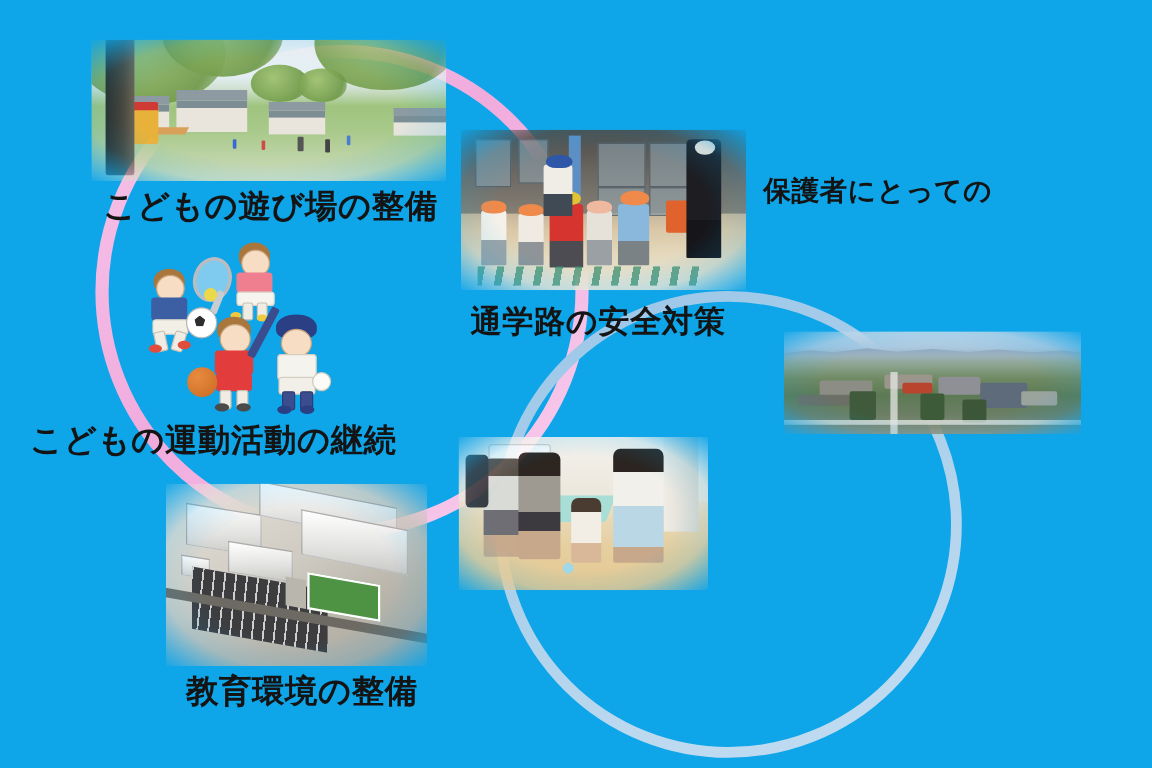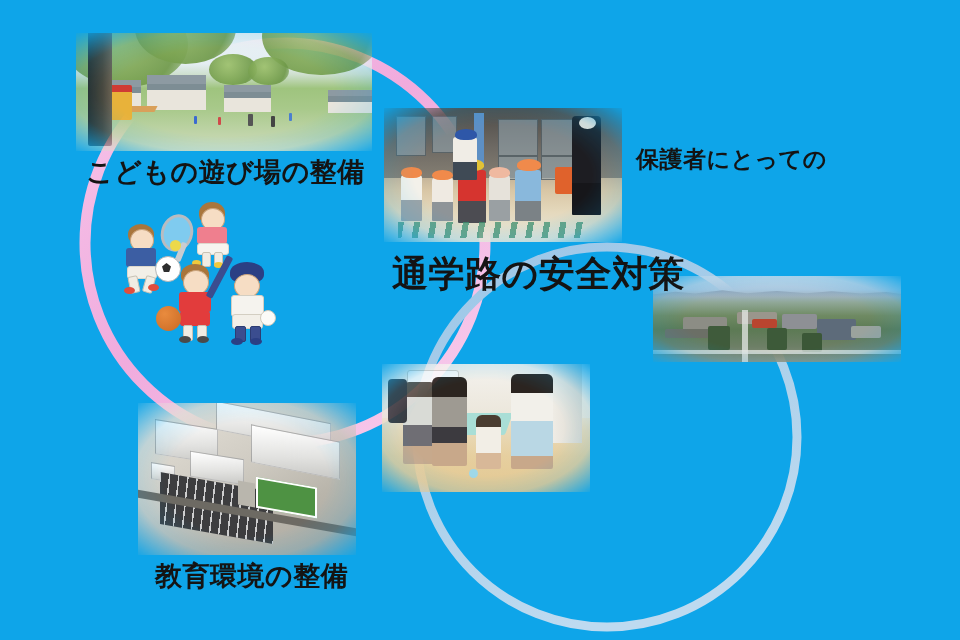--- a/index.html
+++ b/index.html
@@ -358,26 +358,29 @@
       <div class="toddler" style="left:45%; top:40%; width:12%; height:42%;"></div>
       <div style="position:absolute; left:3%; top:12%; width:9%; height:34%; background:#3a3a3e; border-radius:4px;"></div>
       <div class="ball" style="left:42%; top:82%; width:9px; height:9px; background:#9fd8e8; border-radius:50%; position:absolute;"></div>
     </div>
   </div>
 
   <div class="label" style="left:86px; top:157px; font-size:27px;">
     <div>こどもの遊び場の整備</div>
   </div>
 
+  <div class="label" style="left:25px; top:352px; font-size:27px;">
+    <div>こどもの運動活動の継続</div>
+  </div>
 
   <div class="label" style="left:155px; top:561px; font-size:27px;">
     <div>教育環境の整備</div>
   </div>
 
-  <div class="label" style="left:392px; top:253px; font-size:36px;">
+  <div class="label" style="left:392px; top:253px; font-size:26px;">
     <div>通学路の安全対策</div>
   </div>
 
   <div class="label" style="left:636px; top:146px; font-size:23px;">
     <div>保護者にとっての</div>
   </div>
 
 
 
 

